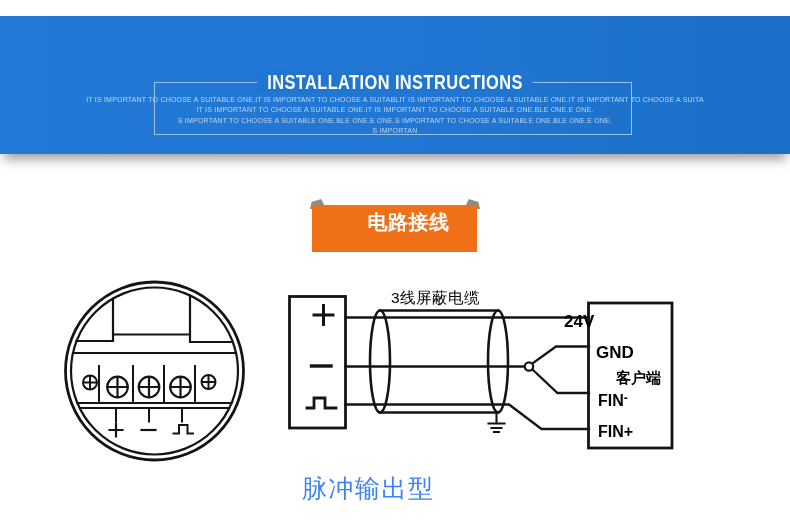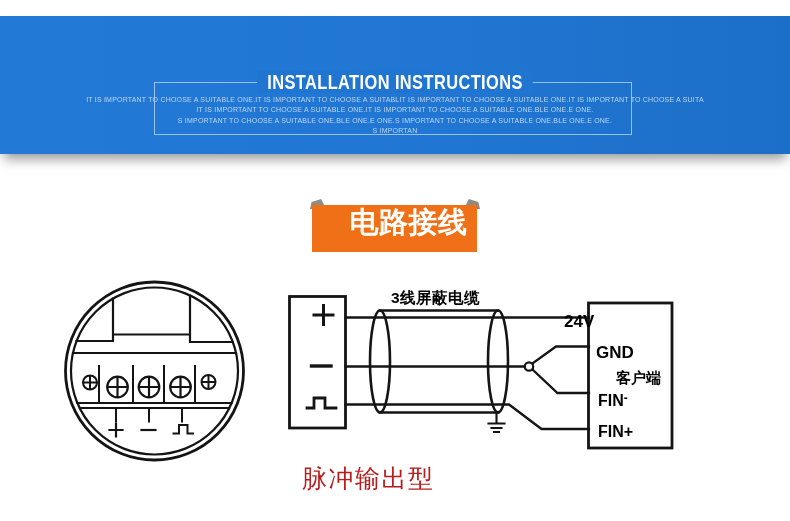--- a/index.html
+++ b/index.html
@@ -42,39 +42,39 @@
     position:absolute; width:16px; height:10px; background:#8d8d84; z-index:1;
   }
   .ribbon-fold.left  { left:310px; top:199px; clip-path:polygon(0 100%,100% 100%,70% 0,10% 30%); }
   .ribbon-fold.right { left:464px; top:199px; clip-path:polygon(0 100%,100% 100%,90% 30%,30% 0); }
   .ribbon {
     position:absolute; left:312px; top:205px; width:165px; height:47px;
     background:#ef7017; z-index:2; text-align:center;
   }
   .ribbon-title {
     position:absolute; left:0; top:1px; width:100%;
-    color:#ffffff; font-size:29px; font-weight:700; line-height:32px; letter-spacing:.5px;padding-left:28px;
+    color:#ffffff; font-size:20px; font-weight:700; line-height:32px; letter-spacing:.5px;padding-left:28px;
   }
   .ribbon-subtitle {
     position:absolute; left:0; top:35px; width:100%;
     color:#ffffff; font-size:9px; letter-spacing:.4px; line-height:10px; font-weight:600;
   }
 
   
   .diagram-svg { position:absolute; left:0; top:0; z-index:3; }
   .dg-label { position:absolute; color:#000; z-index:4; white-space:nowrap; }
-  .cable-label   { left:391px; top:288px; font-size:15.5px; font-weight:700; letter-spacing:.5px; }
+  .cable-label   { left:391px; top:288px; font-size:15.5px; font-weight:400; letter-spacing:.5px; }
   .lbl-24v  { left:564px; top:312px; font-size:17px; font-weight:700; }
   .lbl-gnd  { left:596px; top:343px; font-size:17px; font-weight:700; }
   .lbl-client { left:616px; top:369px; font-size:15px; font-weight:700; }
   .lbl-finm { left:598px; top:391px; font-size:16px; font-weight:700;text-align:center; }
   .lbl-finp { left:598px; top:423px; font-size:16px; font-weight:700;text-align:center; }
   .sup-sign { font-size:12px; vertical-align:4px; font-weight:700; }
   .caption {
-    position:absolute; left:302px; top:462px; font-size:25px; color:#b91c1c;
+    position:absolute; left:302px; top:472px; font-size:25px; color:#3b82f6;
     letter-spacing:1.5px; z-index:4;
   }
 </style>
 </head>
 <body>
 
 <div id="stage">
 
   <div class="banner">
     <div class="fineprint-box"></div>

